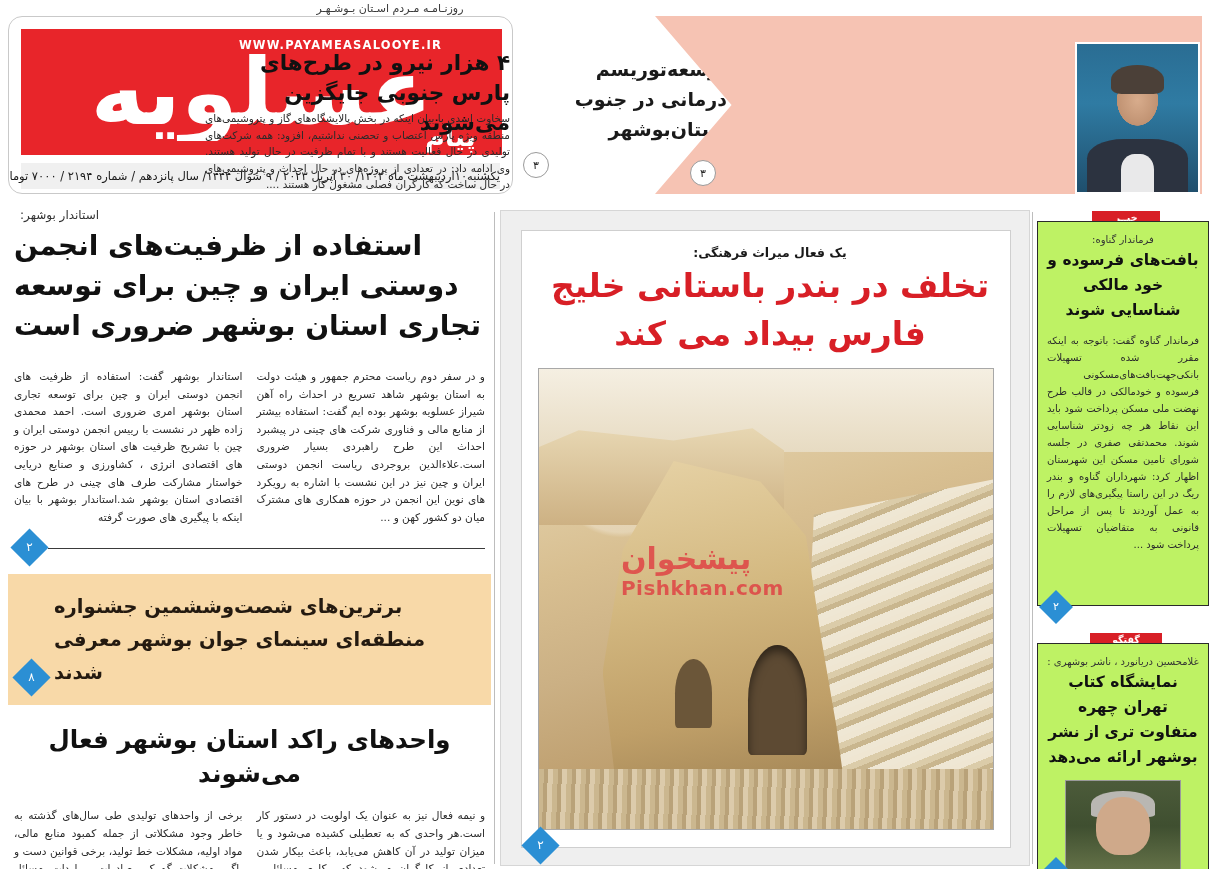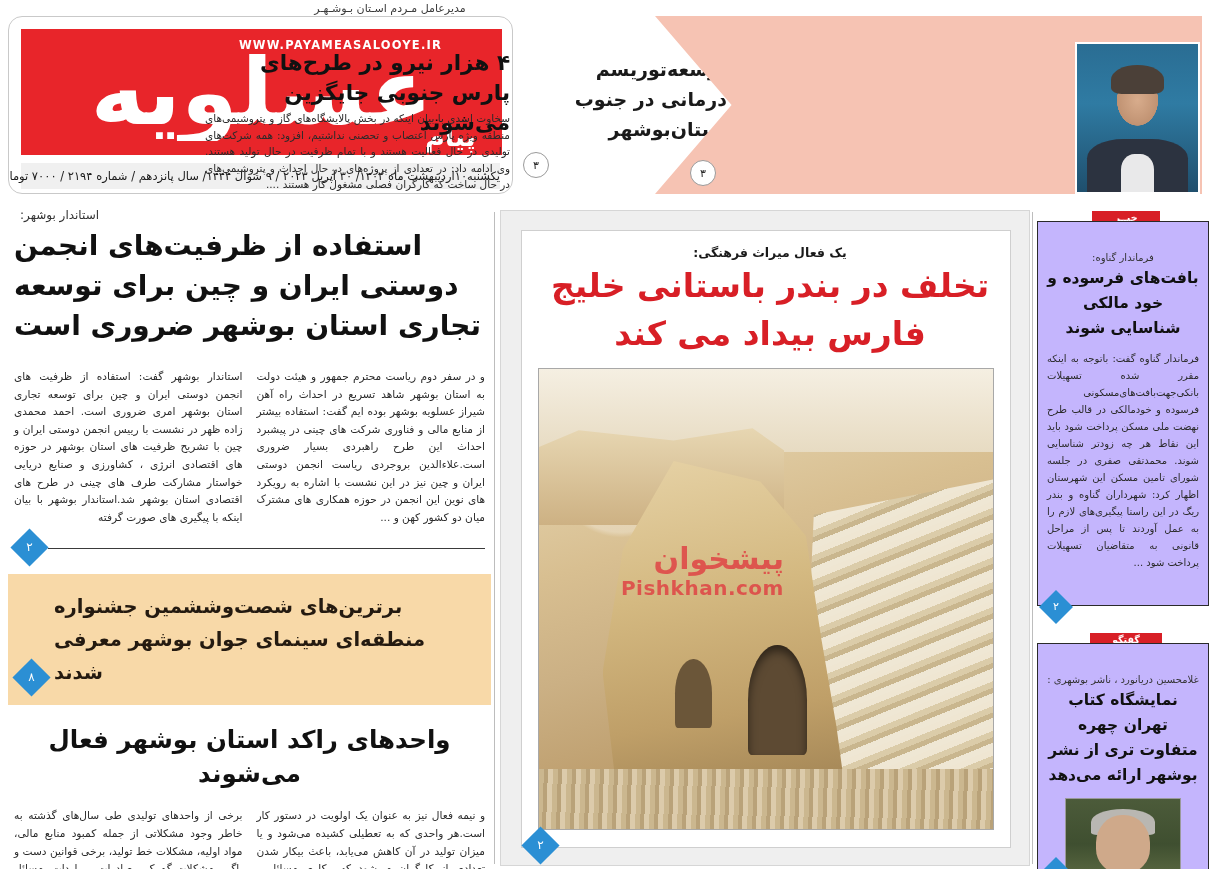--- a/index.html
+++ b/index.html
@@ -186,37 +186,37 @@
     background:repeating-linear-gradient(158deg,
       #efe6d2 0 6px, #dbcca9 6px 12px, #c9b68e 12px 17px, #efe7d4 17px 23px);
     clip-path: polygon(6% 12%, 100% 0, 100% 100%, 0 100%);
   }
   .c-photo .scree {
     position:absolute; left:0; bottom:0; width:100%; height:13%;
     background:repeating-linear-gradient(92deg,#cbb78f 0 5px,#b9a279 5px 9px,#dccbab 9px 14px);
   }
   .watermark {
     position:absolute; left:36%; top:44%; transform:translate(-50%,-50%);
-    color:#e0393f; opacity:.78; text-align:right; pointer-events:none;
+    color:#e0393f; opacity:.78; text-align:left; pointer-events:none;
   }
   .watermark .wm-fa { font-size:30px; font-weight:bold; line-height:34px; }
   .watermark .wm-en { font-size:20px; font-weight:bold; direction:ltr; letter-spacing:.5px; }
   .center-badge { position:absolute; left:22px; bottom:-2px; }
 
   
   .side-label {
     position:relative; width:166px; height:15px; text-align:center;
   }
   .side-label .tag {
     display:inline-block; background:#d81f26; color:#fff; font-size:9.5px;
     padding:1px 22px; letter-spacing:3px; font-weight:bold;
   }
   .side-box {
-    border:1px solid #2a2a2a; border-top:none; padding:30px 9px 8px 9px;
-    background:#c4b5fd; position:relative;
+    border:1px solid #2a2a2a; border-top:none; padding:12px 9px 8px 9px;
+    background:#bef264; position:relative;
   }
   .side-box.topcut { border-top:1px solid #2a2a2a; }
   .s-kicker { font-size:10px; color:#333; text-align:center; }
   .s-head { font-size:15.5px; font-weight:bold; line-height:25px; color:#111; text-align:center; margin-top:3px; }
   .s-body { font-size:10px; line-height:17px; text-align:justify; color:#2b2b2b; margin-top:9px; }
   .s-photo {
     margin:10px auto 2px auto; width:116px; height:102px; border:1px solid #9a9a9a;
     position:relative; overflow:hidden;
     background:linear-gradient(180deg,#4c5b3a 0%, #3f4f30 45%, #6d7a4e 100%);
   }
@@ -232,21 +232,21 @@
   .diamond.sm { width:24px; height:24px; }
   .diamond.sm span { line-height:24px; font-size:11px; }
 </style>
 </head>
 <body>
 
 <div class="page">
 
   <div class="header-band">
 
-    <div class="tagline">مدیرعامل مـردم اسـتان بـوشـهـر</div>
+    <div class="tagline">روزنـامـه مـردم اسـتان بـوشـهـر</div>
 
     <div class="masthead-frame">
       <div class="masthead-red">
         <div class="masthead-url">WWW.PAYAMEASALOOYE.IR</div>
         <div class="masthead-logo">عسلویه</div>
         <div class="masthead-sub">پیام</div>
       </div>
       <div class="masthead-date">یکشنبه۱۰اردیبهشت ماه ۱۴۰۲/ ۳۰ آپریل ۲۰۲۳ / ۹ شوال ۱۴۴۴/ سال پانزدهم / شماره ۲۱۹۴ / ۷۰۰۰ تومان/ ۸ صفحه</div>
     </div>
 

